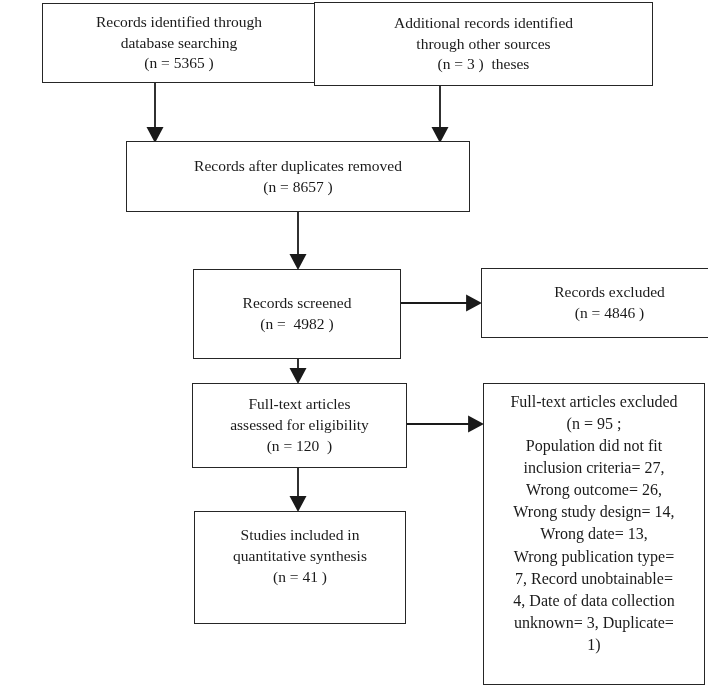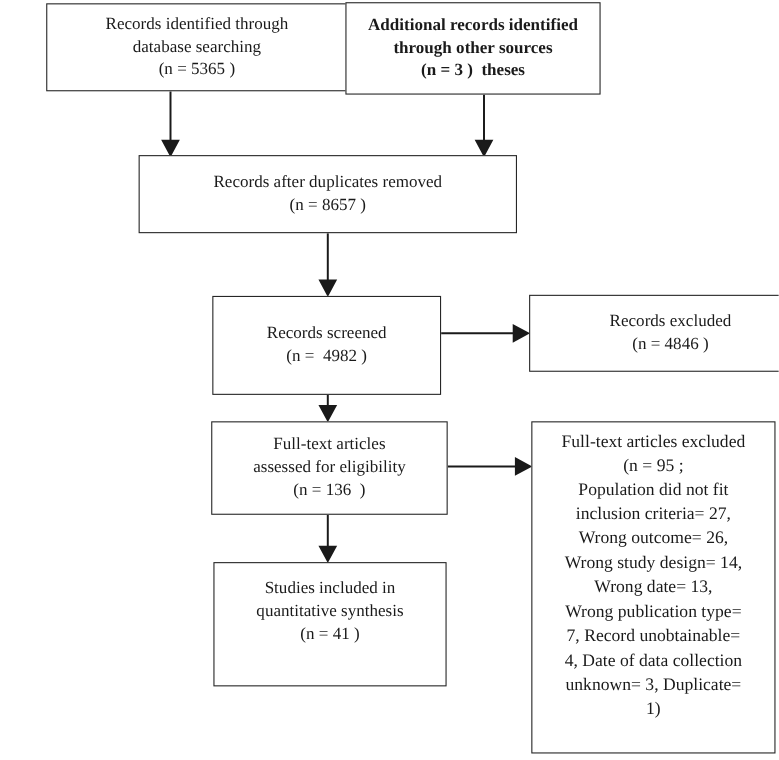--- a/index.html
+++ b/index.html
@@ -27,21 +27,21 @@
     text-align: center;
     font-size: 15.5px;
     line-height: 1.34;
     white-space: pre-wrap;
     padding: 2px 4px;
   }
   .node.top-align {
     align-items: flex-start;
   }
   #box-records-identified { left: 3px;   top: 3px;   width: 274px; height: 80px; margin-left: 39px; }
-  #box-additional-records { left: 314px; top: 2px;   width: 232px; height: 84px; font-weight: bold; }
+  #box-additional-records { left: 314px; top: 2px;   width: 339px; height: 84px; }
   #box-duplicates-removed { left: 126px; top: 141px; width: 344px; height: 71px; }
   #box-records-screened   { left: 193px; top: 269px; width: 208px; height: 90px; }
   #box-records-excluded   { left: 481px; top: 268px; width: 257px; height: 70px; }
   #box-fulltext-assessed  { left: 192px; top: 383px; width: 215px; height: 85px; }
   #box-fulltext-excluded  { left: 483px; top: 383px; width: 222px; height: 302px;
                             padding-top: 7px; font-size: 16px; line-height: 1.38; }
   #box-studies-included   { left: 194px; top: 511px; width: 212px; height: 113px;
                             padding-top: 13px; }
   #connector-layer {
     position: absolute;
@@ -108,21 +108,21 @@
 (n = 8657 )</div>
 
   <div class="node" id="box-records-screened">Records screened
 (n =  4982 )</div>
 
   <div class="node" id="box-records-excluded">Records excluded
 (n = 4846 )</div>
 
   <div class="node" id="box-fulltext-assessed">Full-text articles
 assessed for eligibility
-(n = 136  )</div>
+(n = 120  )</div>
 
   <div class="node top-align" id="box-fulltext-excluded">Full-text articles excluded
 (n = 95 ;
 Population did not fit
 inclusion criteria= 27,
 Wrong outcome= 26,
 Wrong study design= 14,
 Wrong date= 13,
 Wrong publication type=
 7, Record unobtainable=

